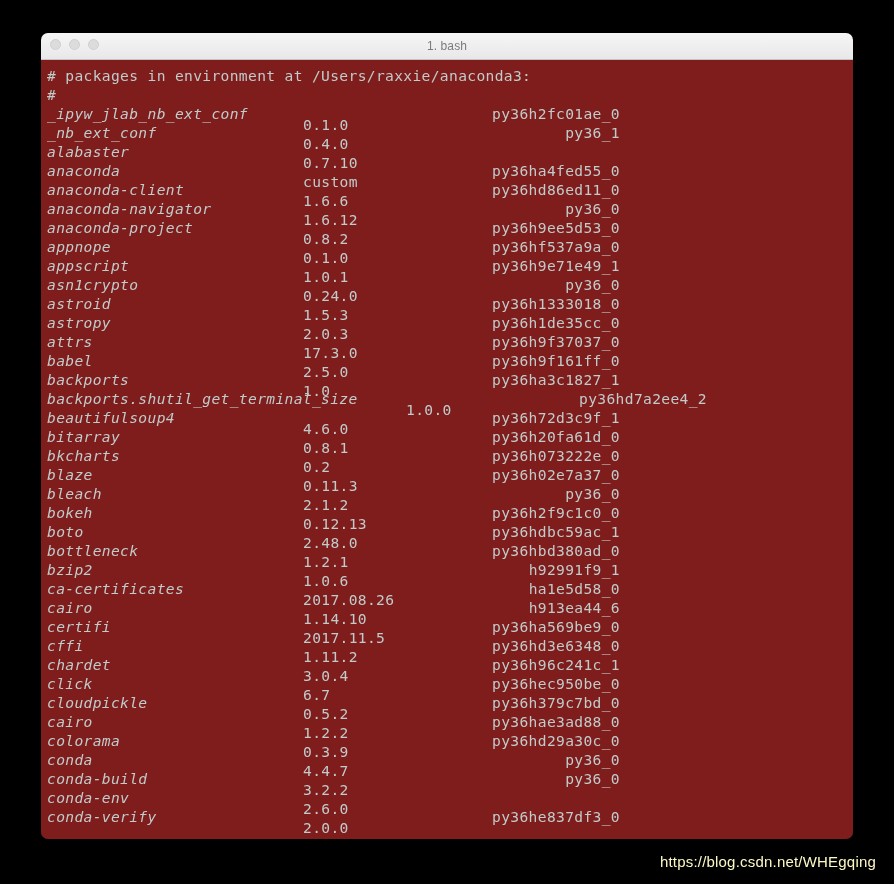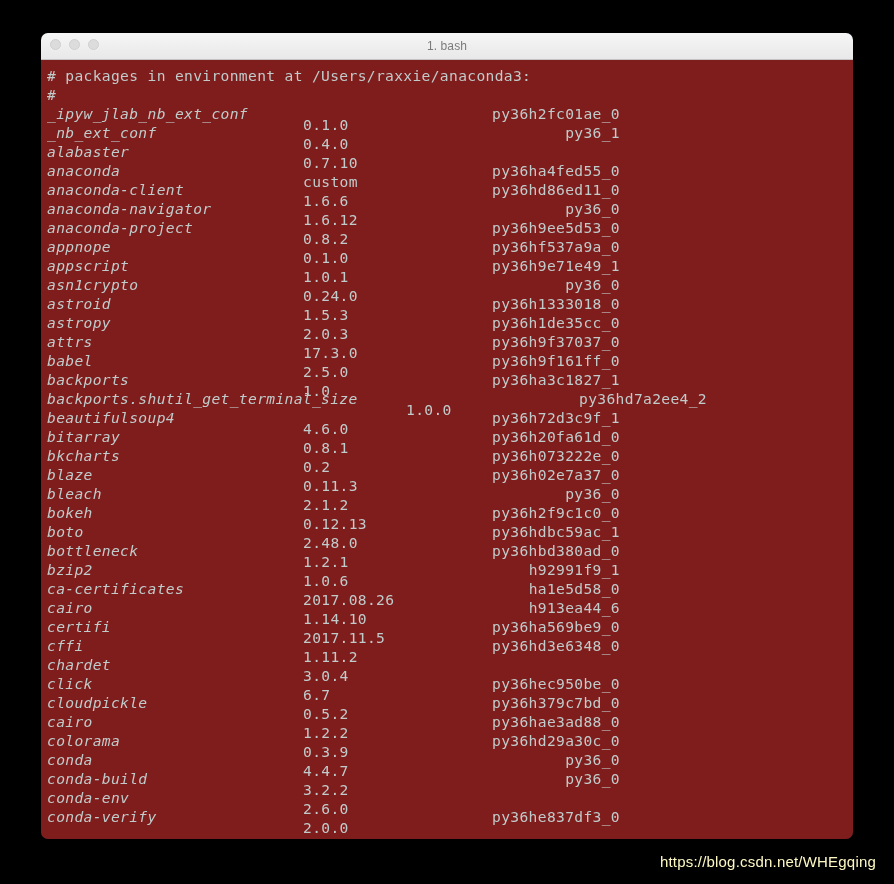--- a/index.html
+++ b/index.html
@@ -174,21 +174,21 @@
         <div class="pkg-row"><span class="col-name">blaze</span><span class="col-version">0.11.3</span><span class="col-build">py36h02e7a37_0</span></div>
         <div class="pkg-row"><span class="col-name">bleach</span><span class="col-version">2.1.2</span><span class="col-build">py36_0</span></div>
         <div class="pkg-row"><span class="col-name">bokeh</span><span class="col-version">0.12.13</span><span class="col-build">py36h2f9c1c0_0</span></div>
         <div class="pkg-row"><span class="col-name">boto</span><span class="col-version">2.48.0</span><span class="col-build">py36hdbc59ac_1</span></div>
         <div class="pkg-row"><span class="col-name">bottleneck</span><span class="col-version">1.2.1</span><span class="col-build">py36hbd380ad_0</span></div>
         <div class="pkg-row"><span class="col-name">bzip2</span><span class="col-version">1.0.6</span><span class="col-build">h92991f9_1</span></div>
         <div class="pkg-row"><span class="col-name">ca-certificates</span><span class="col-version">2017.08.26</span><span class="col-build">ha1e5d58_0</span></div>
         <div class="pkg-row"><span class="col-name">cairo</span><span class="col-version">1.14.10</span><span class="col-build">h913ea44_6</span></div>
         <div class="pkg-row"><span class="col-name">certifi</span><span class="col-version">2017.11.5</span><span class="col-build">py36ha569be9_0</span></div>
         <div class="pkg-row"><span class="col-name">cffi</span><span class="col-version">1.11.2</span><span class="col-build">py36hd3e6348_0</span></div>
-        <div class="pkg-row"><span class="col-name">chardet</span><span class="col-version">3.0.4</span></div>
+        <div class="pkg-row"><span class="col-name">chardet</span><span class="col-version">3.0.4</span><span class="col-build">py36h96c241c_1</span></div>
         <div class="pkg-row"><span class="col-name">click</span><span class="col-version">6.7</span><span class="col-build">py36hec950be_0</span></div>
         <div class="pkg-row"><span class="col-name">cloudpickle</span><span class="col-version">0.5.2</span><span class="col-build">py36h379c7bd_0</span></div>
         <div class="pkg-row"><span class="col-name">cairo</span><span class="col-version">1.2.2</span><span class="col-build">py36hae3ad88_0</span></div>
         <div class="pkg-row"><span class="col-name">colorama</span><span class="col-version">0.3.9</span><span class="col-build">py36hd29a30c_0</span></div>
         <div class="pkg-row"><span class="col-name">conda</span><span class="col-version">4.4.7</span><span class="col-build">py36_0</span></div>
         <div class="pkg-row"><span class="col-name">conda-build</span><span class="col-version">3.2.2</span><span class="col-build">py36_0</span></div>
         <div class="pkg-row"><span class="col-name">conda-env</span><span class="col-version">2.6.0</span></div>
         <div class="pkg-row"><span class="col-name">conda-verify</span><span class="col-version">2.0.0</span><span class="col-build">py36he837df3_0</span></div>
       </div>
   </div>

